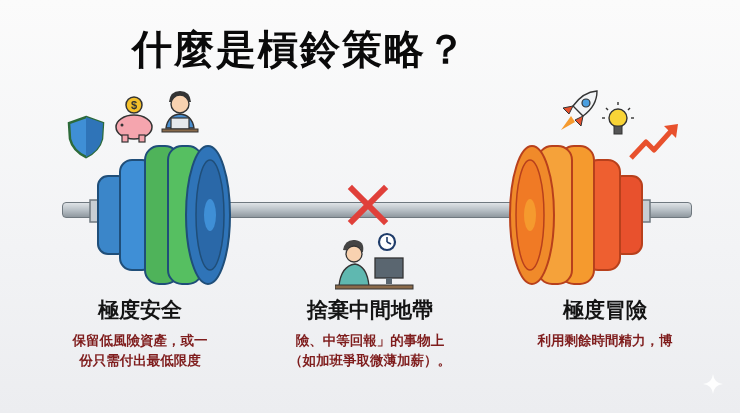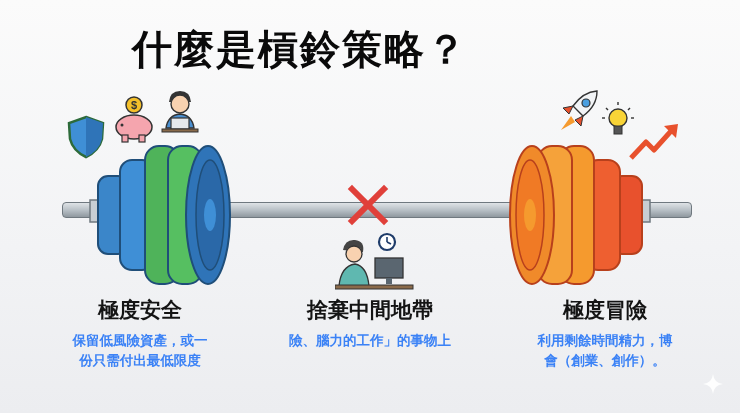--- a/index.html
+++ b/index.html
@@ -11,21 +11,21 @@
   }
   .title {
     position: absolute; left: 0; top: 22px; width: 600px; text-align: center;
     font-size: 40px; font-weight: 900; letter-spacing: 2px; color: #0a0a0a;
   }
   .abs { position: absolute; }
   .col-title {
     position: absolute; text-align: center; font-weight: 900; font-size: 21px; color: #141414;
   }
   .col-desc {
-    position: absolute; text-align: center; font-size: 13.5px; line-height: 20px; color: #3b82f6; font-weight: 600;
+    position: absolute; text-align: center; font-size: 13.5px; line-height: 20px; color: #7f1d1d; font-weight: 600;
   }
   svg { display: block; }
 </style>
 </head>
 <body>
 
 <div class="title">什麼是槓鈴策略？</div>
 
 <svg class="abs" style="left:66px;top:115px" width="40" height="44" viewBox="0 0 40 44">
   <path d="M20 2 L37 8 L36 24 Q33 36 20 42 Q7 36 4 24 L3 8 Z" fill="#3f8fd6" stroke="#2d6b3a" stroke-width="2.5"></path>
@@ -109,24 +109,24 @@
 </svg>
 
 <div class="col-title" style="left:40px;top:296px;width:200px">極度安全</div>
 <div class="col-desc" style="left:40px;top:330px;width:200px">
   <div>保留低風險資產，或一</div>
   <div>份只需付出最低限度</div>
 </div>
 
 <div class="col-title" style="left:250px;top:296px;width:240px">捨棄中間地帶</div>
 <div class="col-desc" style="left:250px;top:330px;width:240px">
-  <div>險、腦力的工作」的事物上</div>
+  <div>險、中等回報」的事物上</div>
+  <div>（如加班爭取微薄加薪）。</div>
 </div>
 
 <div class="col-title" style="left:500px;top:296px;width:210px">極度冒險</div>
 <div class="col-desc" style="left:500px;top:330px;width:210px">
   <div>利用剩餘時間精力，博</div>
-  <div>會（創業、創作）。</div>
 </div>
 
 <svg class="abs" style="left:703px;top:374px" width="20" height="20" viewBox="0 0 20 20">
   <path d="M10 0 Q11 9 20 10 Q11 11 10 20 Q9 11 0 10 Q9 9 10 0 Z" fill="#ffffff" opacity="0.9"></path>
 </svg>
 
 </body></html>

